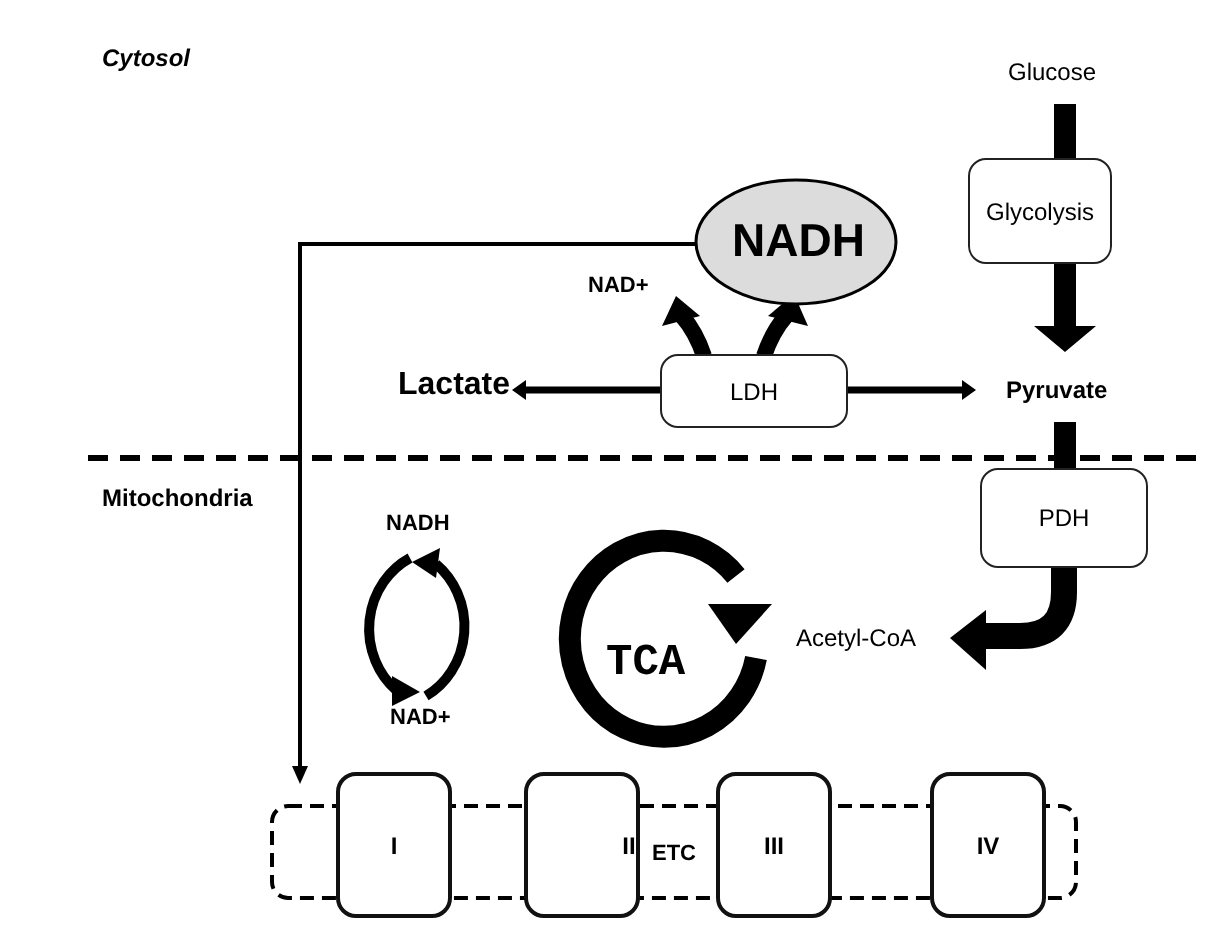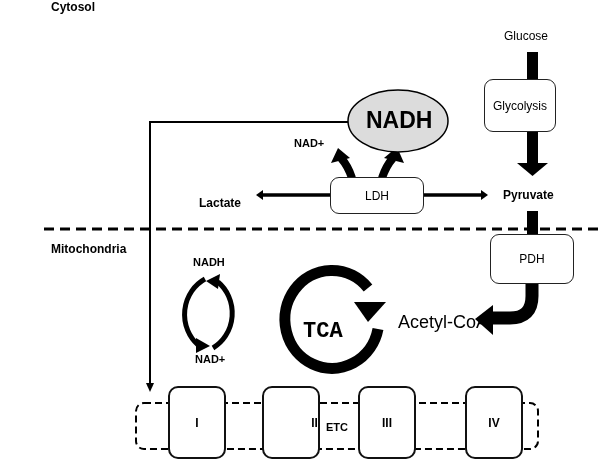--- a/index.html
+++ b/index.html
@@ -68,40 +68,40 @@
   </g>
 
   <g>
     <path d="M378,329 A47,49 0 1,1 368,288" fill="none" stroke="#000" stroke-width="11"></path>
     <polygon points="354,302 386,302 368,322" fill="#000"></polygon>
   </g>
 
   <rect x="136" y="403" width="402" height="46" rx="8" fill="none" stroke="#000" stroke-width="2" stroke-dasharray="7,4"></rect>
 </svg>
 
-<div class="lbl b" style="left:51px;top:1px;font-size:12px;">Cytosol</div>
+<div class="lbl b" style="left:51px;top:23px;font-size:12px;font-style:italic;">Cytosol</div>
 <div class="lbl b" style="left:51px;top:243px;font-size:12px;">Mitochondria</div>
 
 <div class="lbl" style="left:504px;top:30px;font-size:12px;">Glucose</div>
 <div class="box" style="left:484px;top:79px;width:72px;height:53px;">
   <span>Glycolysis</span>
 </div>
 <div class="lbl b" style="left:503px;top:189px;font-size:12px;text-align:right;">Pyruvate</div>
 
-<div class="lbl b" style="left:199px;top:197px;font-size:12px;">Lactate</div>
+<div class="lbl b" style="left:199px;top:185px;font-size:16px;">Lactate</div>
 <div class="box" style="left:330px;top:177px;width:94px;height:37px;">
   <span>LDH</span>
 </div>
 <div class="lbl b" style="left:294px;top:138px;font-size:11px;">NAD+</div>
 <div class="lbl b" style="left:366px;top:109px;font-size:23px;">NADH</div>
 
 <div class="box" style="left:490px;top:234px;width:84px;height:50px;justify-content:center;">
   <span>PDH</span>
 </div>
-<div class="lbl" style="left:398px;top:313px;font-size:18px;">Acetyl-CoA</div>
+<div class="lbl" style="left:398px;top:313px;font-size:12px;">Acetyl-CoA</div>
 
 <div class="lbl b" style="left:303px;top:321px;font-size:22px;font-family:Liberation Mono, monospace;">TCA</div>
 
 <div class="lbl b" style="left:193px;top:257px;font-size:11px;">NADH</div>
 <div class="lbl b" style="left:195px;top:354px;font-size:11px;">NAD+</div>
 
 <div class="cx" style="left:168px;top:386px;width:58px;height:73px;">
   <span>I</span>
 </div>
 <div class="cx" style="left:262px;top:386px;width:58px;height:73px;padding-left:47px;">

